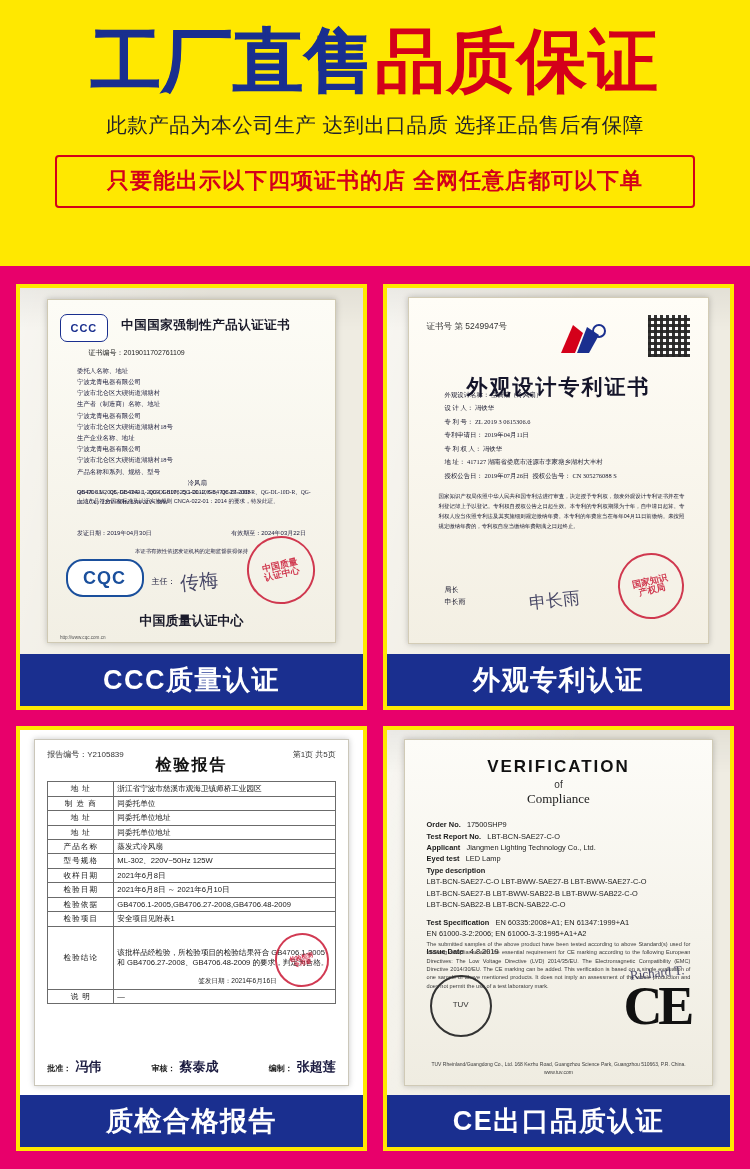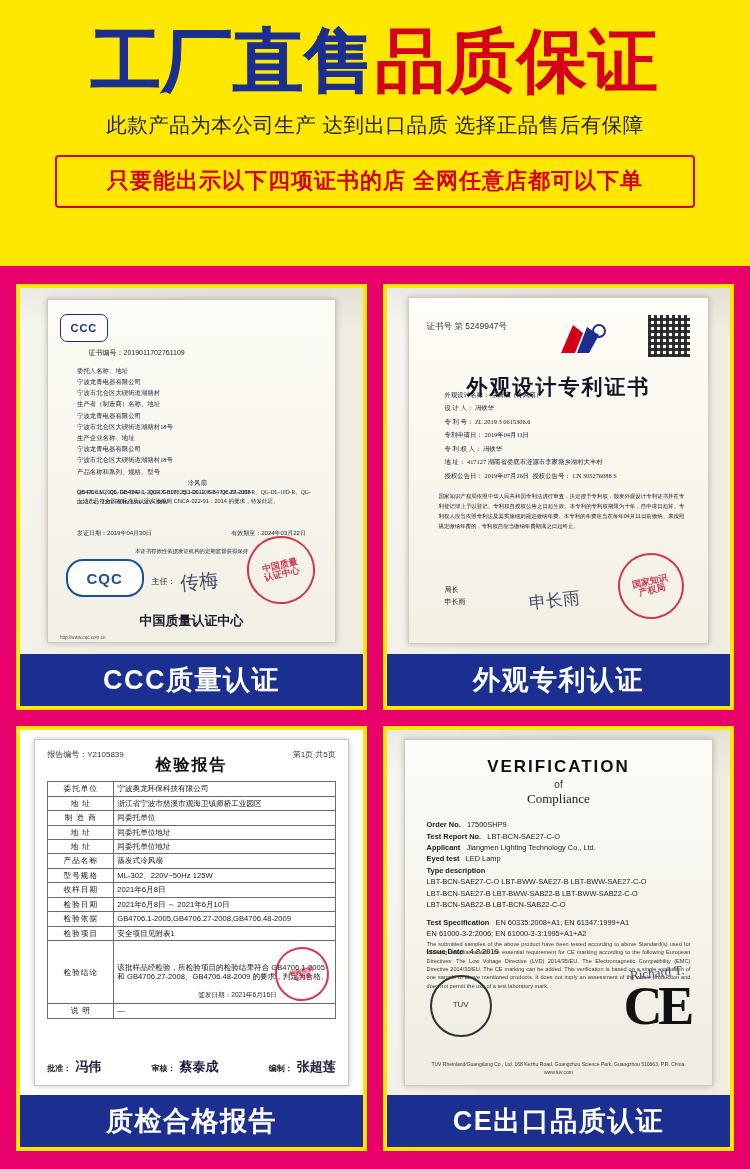--- a/index.html
+++ b/index.html
@@ -189,21 +189,21 @@
   }
   .cqc-mark {
     position: absolute;
     left: 6%;
     bottom: 13%;
     width: 74px;
     height: 34px;
     border: 2px solid #1a4f9c;
     border-radius: 17px;
     color: #1a4f9c;
-    font-size: 15px;
+    font-size: 18px;
     font-weight: bold;
     display: flex;
     align-items: center;
     justify-content: center;
     letter-spacing: 1px;
     background: #fff;
   }
   .sign {
     position: absolute;
     font-family: "Liberation Serif", serif;
@@ -422,20 +422,21 @@
     </div>
   </div>
 
   <div class="grid">
 
     <div class="cert ccc">
       <div class="cert-img">
         <div class="paper"></div>
         <div class="paper-inner">
           <div class="ccc-logo">CCC</div>
+          <div class="ccc-title">中国国家强制性产品认证证书</div>
           <div style="position:absolute;top:14%;left:14%;font-size:7px;color:#222;">
             <span>证书编号：</span><span>2019011702761109</span>
           </div>
           <div style="position:absolute;top:19%;left:10%;right:6%;font-size:6.4px;color:#1b1b3a;line-height:1.75;font-family:'Liberation Serif',serif;">
             <div>委托人名称、地址</div>
             <div>宁波龙青电器有限公司</div>
             <div>宁波市北仑区大碶街道湖塘村</div>
             <div>生产者（制造商）名称、地址</div>
             <div>宁波龙青电器有限公司</div>
             <div>宁波市北仑区大碶街道湖塘村18号</div>
@@ -507,24 +508,20 @@
       <div class="cert-img" style="background:#ffffff;">
         <div class="paper" style="background:#ffffff;"></div>
         <div class="paper-inner">
           <div class="rep-topleft">
             <span>报告编号：</span><span>Y2105839</span>
           </div>
           <div class="rep-topright">第1页 共5页</div>
           <div class="rep-title">检验报告</div>
           <table class="rep-table">
             <tbody>
-                <tr>
-                  <td class="k">委托单位</td>
-                  <td>宁波奥龙环保科技有限公司</td>
-                </tr>
             <tr>
                   <td class="k">地 址</td>
                   <td>浙江省宁波市慈溪市观海卫镇师桥工业园区</td>
                 </tr>
             <tr>
                   <td class="k">制 造 商</td>
                   <td>同委托单位</td>
                 </tr>
             <tr>
                   <td class="k">地 址</td>

